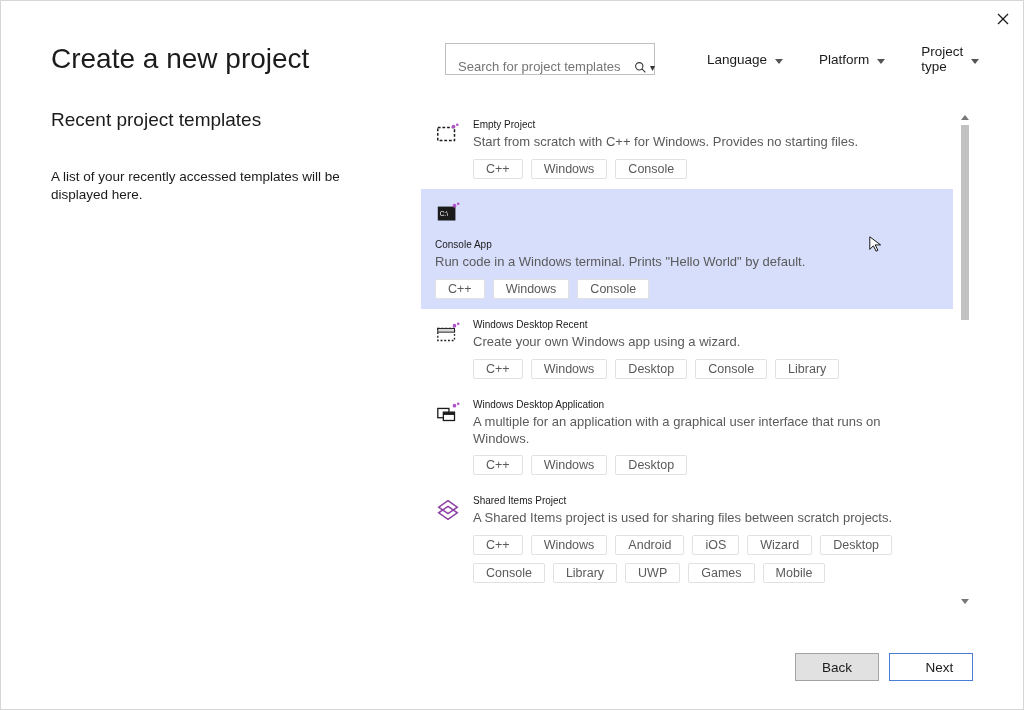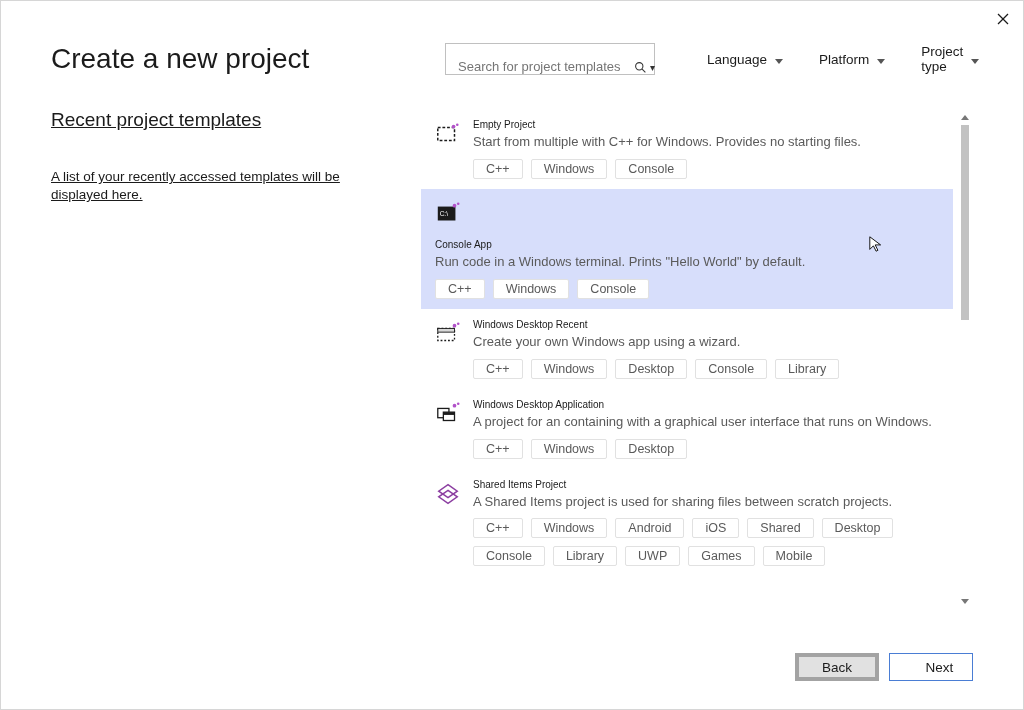--- a/index.html
+++ b/index.html
@@ -14,21 +14,21 @@
   .search-box input { flex:1; border:none; outline:none; font-size:13px; color:#6b6b6b; background:transparent; }
   .search-box .glass { display:flex; align-items:center; gap:2px; color:#333; }
   .search-box .glass svg { stroke:#333; }
   .search-box .dash { font-size:10px; color:#333; margin-left:1px; }
 
   .filters { display:flex; gap:36px; margin-left:28px; }
   .filter { display:flex; align-items:center; gap:8px; font-size:13.5px; color:#1b1b1b; cursor:pointer; }
   .caret-down svg { fill:#555; }
 
   .body { display:flex; padding: 34px 50px 0 50px; height: 540px; }
-  .left-col { width:370px; padding-right:20px;text-decoration:underline; }
+  .left-col { width:370px; padding-right:20px; }
   .left-col h2 { font-size:19px; font-weight:500; margin-bottom:10px; }
   .left-col p { font-size:13.5px; color:#1b1b1b; line-height:1.35; max-width:300px;margin-top:37px; }
 
   .list-wrap { flex:1; position:relative; height: 500px; }
   .scrollbar { position:absolute; right:0; top:0; width:16px; height:100%; display:flex; flex-direction:column; align-items:center; }
   .scroll-arrow { width:16px; height:16px; display:flex; align-items:center; justify-content:center; }
   .scroll-arrow svg { fill:#777; }
   .scroll-track { flex:1; width:16px; position:relative; }
   .scroll-thumb { position:absolute; top:0; width:8px; left:4px; height:195px; background:#c2c2c2; border-radius:0; }
 
@@ -38,21 +38,21 @@
   .tmpl-icon { width:26px; height:26px; flex:0 0 26px; margin-top:2px; display:flex; align-items:flex-start; justify-content:center; }
   .tmpl-icon svg { width:26px; height:26px; }
   .tmpl-body { flex:1; }
   .tmpl-name { font-size:10px; color:#1b1b1b; margin-bottom:4px; }
   .tmpl-desc { font-size:13px; color:#5a5a5a; margin-bottom:8px; line-height:1.3; }
   .tags { display:flex; flex-wrap:wrap; gap:8px; }
   .tag { border:1px solid #e1e1e1; background:#fff; color:#5a5a5a; font-size:12.5px; padding:2px 12px; border-radius:2px; }
 
   .footer { position:absolute; bottom:28px; right:50px; display:flex; gap:10px; }
   .btn { width:84px; height:28px; font-size:13.5px; display:flex; align-items:center; justify-content:center; cursor:pointer; }
-  .btn.back { background:#e1e1e1; border:4px solid #a3a3a3; color:#1b1b1b; }
+  .btn.back { background:#e1e1e1; border:1px solid #a3a3a3; color:#1b1b1b; }
   .btn.next { background:#fff; border:1px solid #4a7dd4; color:#1b1b1b;padding-left:17px; }
 
   .cursor { position:absolute; left:867px; top:234px; width:18px; height:18px; pointer-events:none; }
   .cursor svg { width:18px; height:18px; }
 </style>
 </head>
 <body>
 
 <div class="window">
 
@@ -112,21 +112,21 @@
               <svg viewBox="0 0 28 28">
                 <g>
                   <rect x="3" y="7" width="18" height="14" fill="none" stroke="#1b1b1b" stroke-width="1.6" stroke-dasharray="3 2"></rect>
                   <circle cx="20" cy="6" r="2" fill="#b252c9"></circle>
                   <circle cx="24" cy="4" r="1.4" fill="#b252c9"></circle>
                 </g>
               </svg>
             </div>
             <div class="tmpl-body">
               <div class="tmpl-name">Empty Project</div>
-              <div class="tmpl-desc">Start from multiple with C++ for Windows. Provides no starting files.</div>
+              <div class="tmpl-desc">Start from scratch with C++ for Windows. Provides no starting files.</div>
               <div class="tags">
                 <span class="tag">C++</span>
                 <span class="tag">Windows</span>
                 <span class="tag">Console</span>
               </div>
             </div>
           </div>
           <div class="tmpl-item selected">
             <div class="tmpl-icon">
               <svg viewBox="0 0 28 28">
@@ -178,21 +178,21 @@
                   <rect x="3" y="8" width="12" height="10" fill="none" stroke="#1b1b1b" stroke-width="1.4"></rect>
                   <rect x="9" y="12" width="12" height="9" fill="#fff" stroke="#1b1b1b" stroke-width="1.4"></rect>
                   <rect x="9" y="12" width="12" height="3" fill="#1b1b1b"></rect>
                   <circle cx="21" cy="5" r="2" fill="#b252c9"></circle>
                   <circle cx="25" cy="3" r="1.4" fill="#b252c9"></circle>
                 </g>
               </svg>
             </div>
             <div class="tmpl-body">
               <div class="tmpl-name">Windows Desktop Application</div>
-              <div class="tmpl-desc">A project for an containing with a graphical user interface that runs on Windows.</div>
+              <div class="tmpl-desc">A multiple for an application with a graphical user interface that runs on Windows.</div>
               <div class="tags">
                 <span class="tag">C++</span>
                 <span class="tag">Windows</span>
                 <span class="tag">Desktop</span>
               </div>
             </div>
           </div>
           <div class="tmpl-item">
             <div class="tmpl-icon">
               <svg viewBox="0 0 28 28">
@@ -203,21 +203,21 @@
               </svg>
             </div>
             <div class="tmpl-body">
               <div class="tmpl-name">Shared Items Project</div>
               <div class="tmpl-desc">A Shared Items project is used for sharing files between scratch projects.</div>
               <div class="tags">
                 <span class="tag">C++</span>
                 <span class="tag">Windows</span>
                 <span class="tag">Android</span>
                 <span class="tag">iOS</span>
-                <span class="tag">Shared</span>
+                <span class="tag">Wizard</span>
                 <span class="tag">Desktop</span>
                 <span class="tag">Console</span>
                 <span class="tag">Library</span>
                 <span class="tag">UWP</span>
                 <span class="tag">Games</span>
                 <span class="tag">Mobile</span>
               </div>
             </div>
           </div>
         </div>

